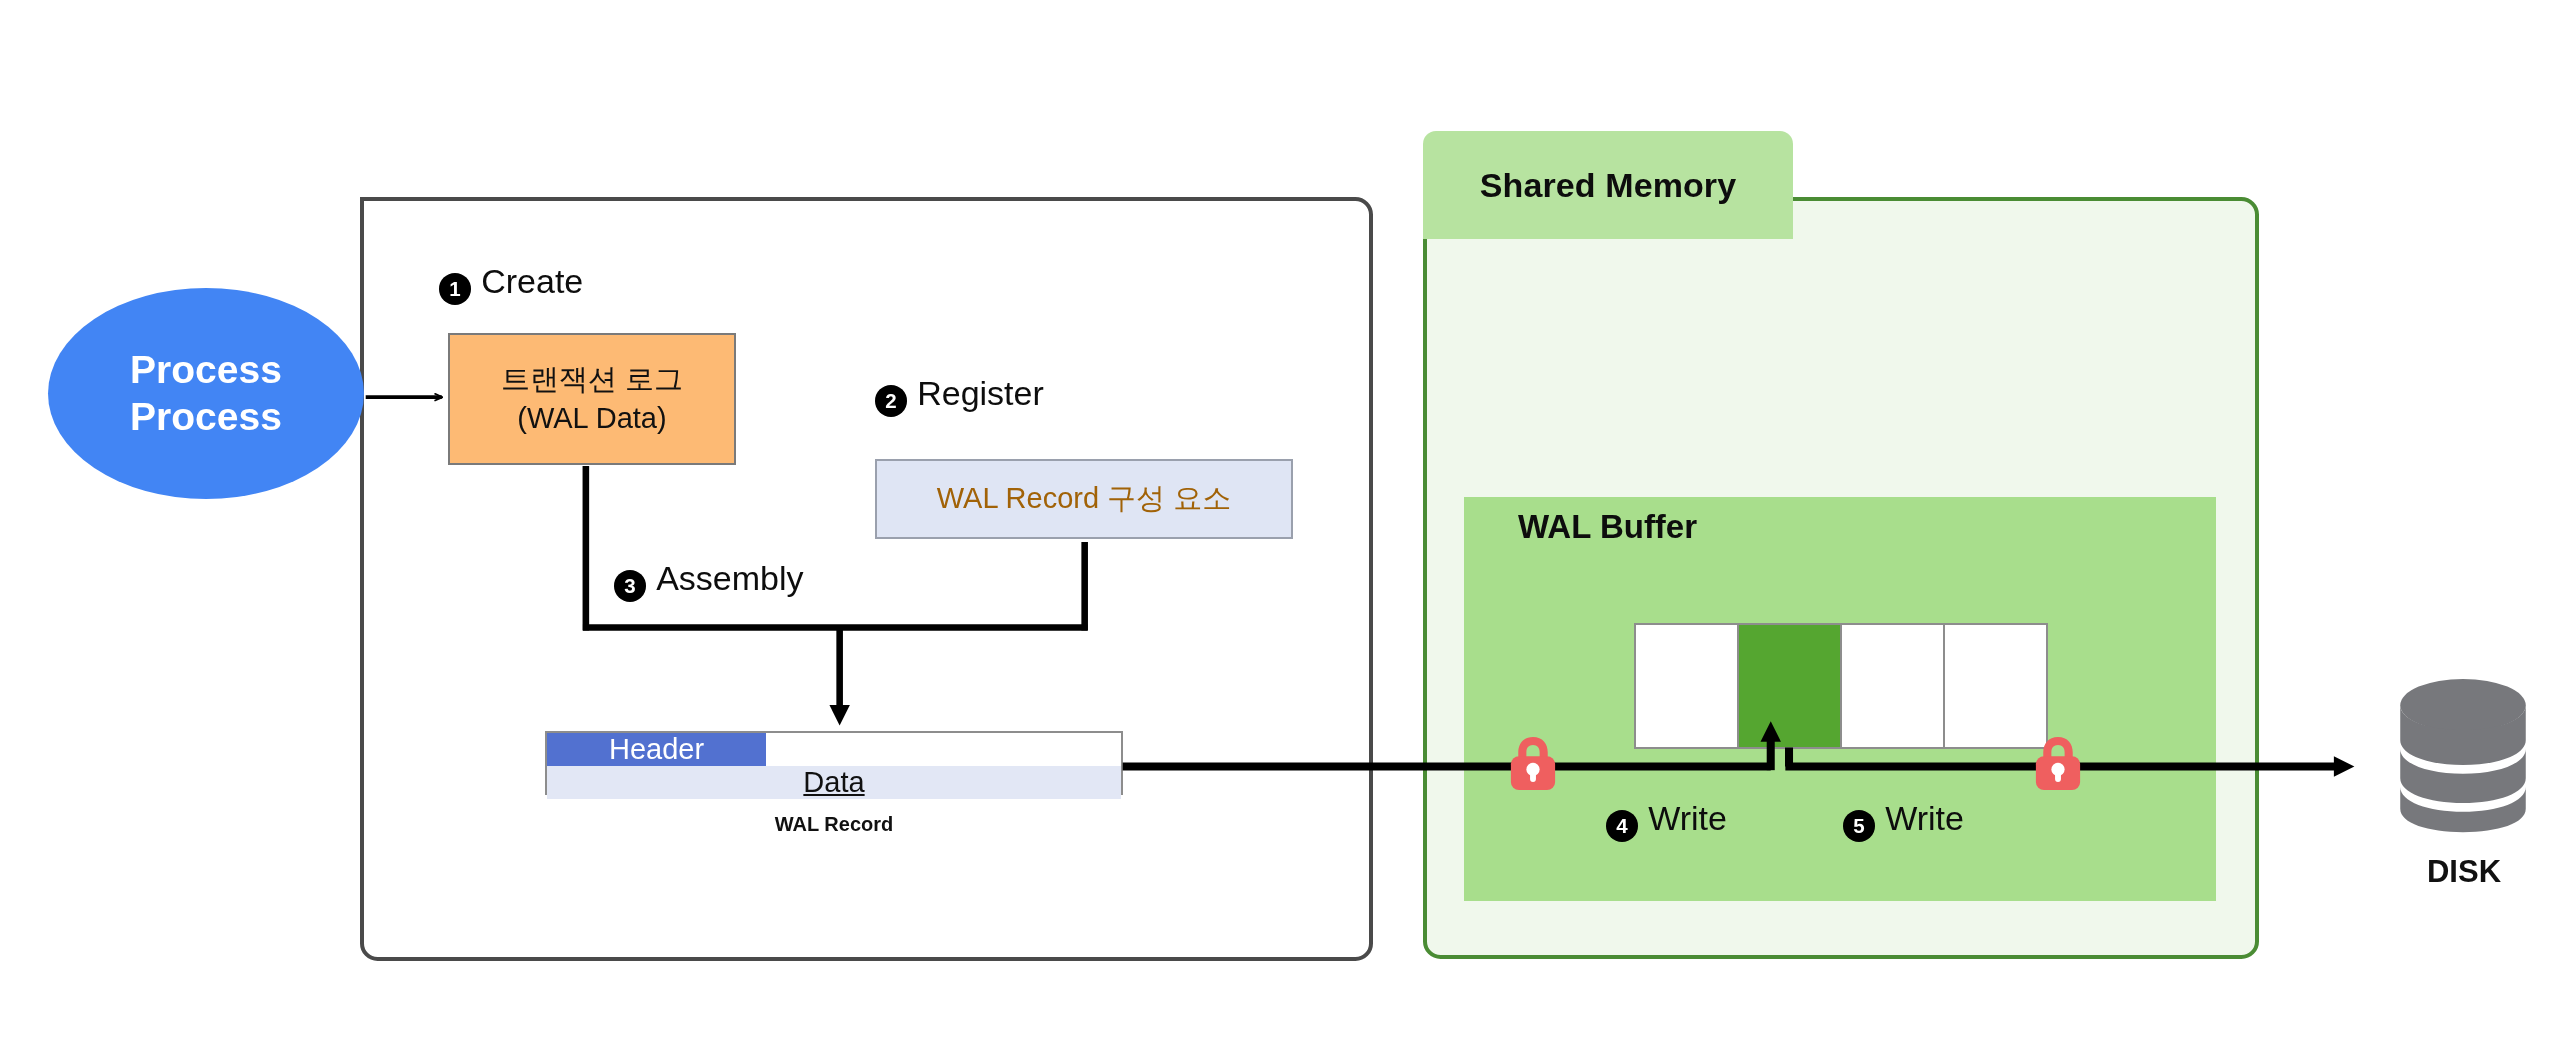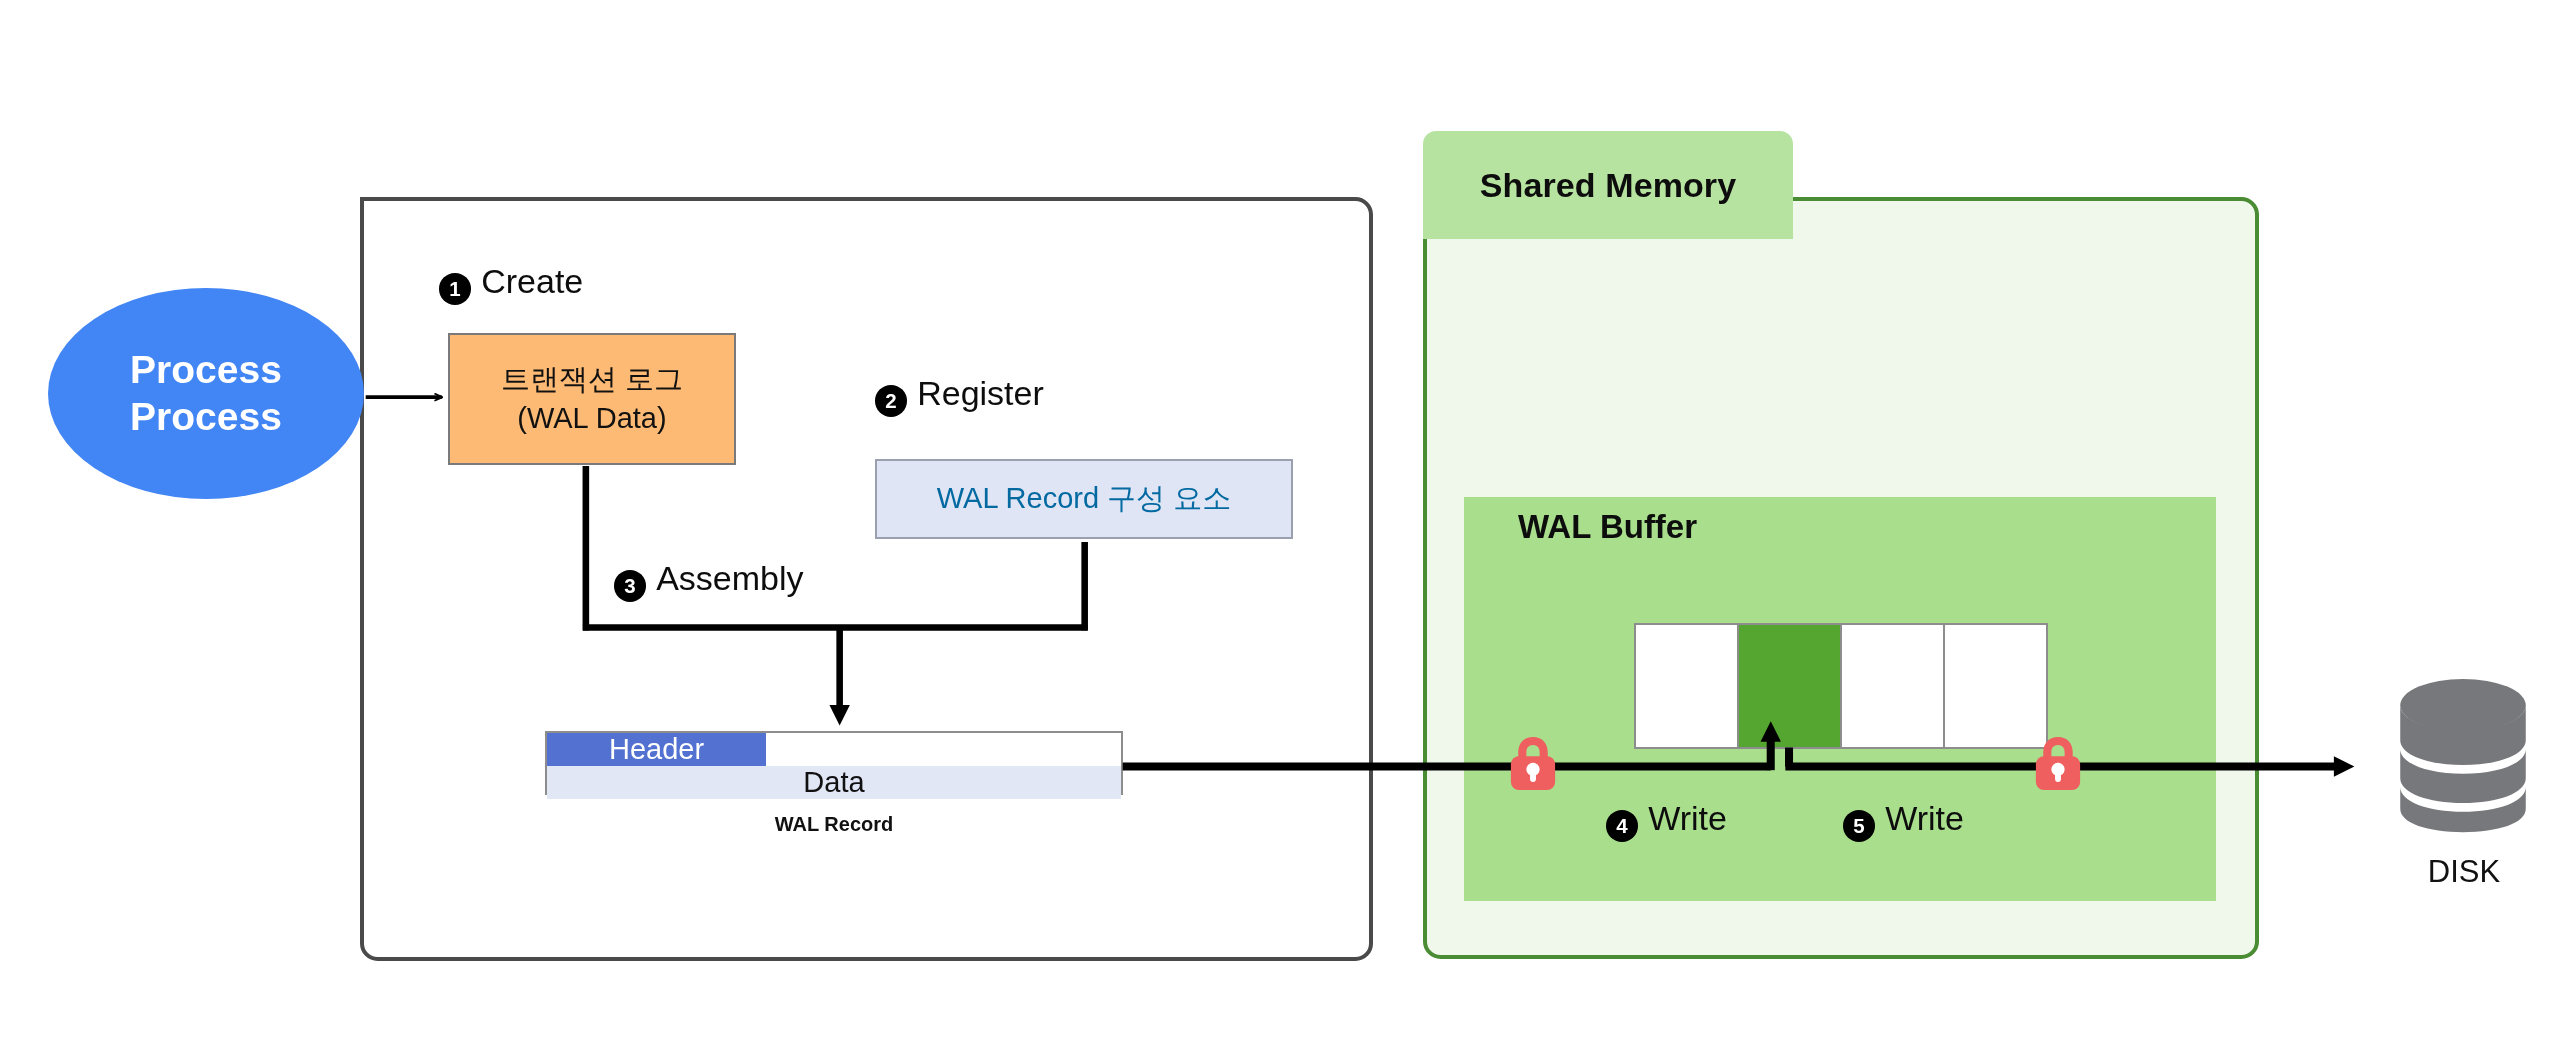--- a/index.html
+++ b/index.html
@@ -104,21 +104,21 @@
     color: #111111;
     line-height: 1.35;
     flex-direction: column;
   }
   #register-box {
     left: 875px; top: 459px;
     width: 418px; height: 80px;
     background: #dfe5f4;
     border: 2.2px solid #9aa0ad;
     font-size: 29px;
-    color: #0369a1;
+    color: #a16207;
   }
 
   
   #wal-record-wrap {
     position: absolute;
     left: 545px; top: 731px;
     width: 578px; height: 64px;
     border: 2.2px solid #8d8d8d;
     box-sizing: border-box;
     display: flex;
@@ -131,20 +131,21 @@
     color: #ffffff;
     display: flex; align-items: center; justify-content: center;
     font-size: 29px;
   }
   #wal-record-data {
     flex: 1;
     background: #e2e7f5;
     color: #111111;
     display: flex; align-items: center; justify-content: center;
     font-size: 29px;
+    text-decoration: underline;
   }
   #wal-record-caption {
     position: absolute;
     left: 545px; top: 813px;
     width: 578px;
     text-align: center;
     font-size: 20px;
     font-weight: bold;
     color: #111111;
     z-index: 5;
@@ -220,21 +221,21 @@
     left: 2390px; top: 676px;
     width: 146px; height: 162px;
     z-index: 6;
   }
   #disk-label {
     position: absolute;
     left: 2376px; top: 854px;
     width: 176px;
     text-align: center;
     font-size: 31px;
-    font-weight: normal;
+    font-weight: bold;
     color: #111111;
     z-index: 6;
   }
 
   
   .lock-icon {
     position: absolute;
     width: 56px; height: 59px;
     z-index: 9;
   }

